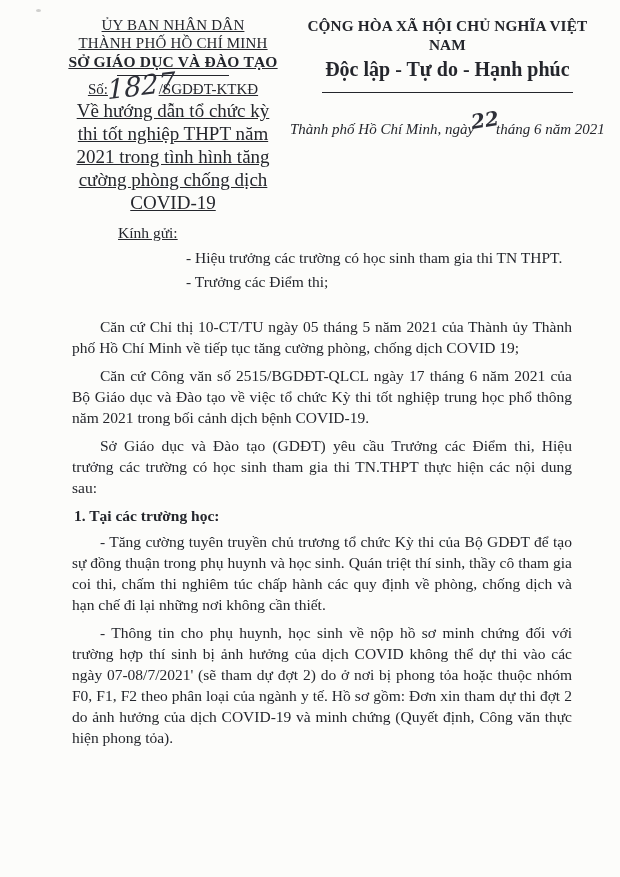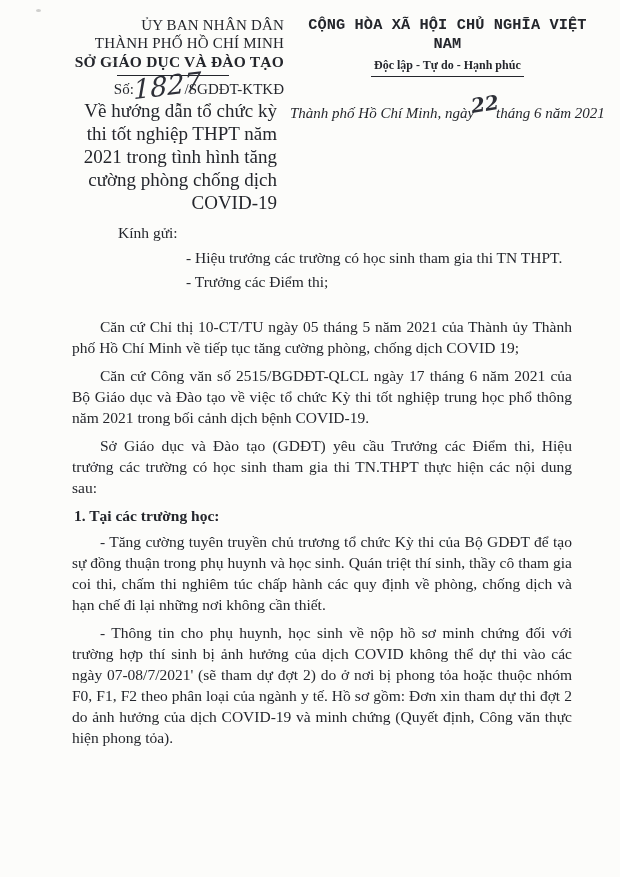--- a/index.html
+++ b/index.html
@@ -11,56 +11,56 @@
     width:620px;height:877px;position:relative;overflow:hidden;
     background:var(--paper);color:var(--ink);
     font-family:"Liberation Serif","DejaVu Serif",serif;
   }
   
   .speck{position:absolute;border-radius:50%;background:#9a9a96;opacity:.45;}
   .s1{left:36px;top:9px;width:5px;height:3px;}
   .s2{left:112px;top:60px;width:4px;height:3px;opacity:.3;}
 
   .header{display:flex;padding:16px 26px 0 62px;}
-  .col-left{width:222px;flex-shrink:0;text-align:right;}
+  .col-left{width:222px;flex-shrink:0;text-align:center;text-decoration:underline;}
   .col-right{flex:1;text-align:center;margin-left:6px;}
 
   .org1{font-size:15px;line-height:18px;letter-spacing:.2px;}
   .org2{font-size:15.5px;line-height:20px;font-weight:bold;letter-spacing:.2px;}
   .org-rule{width:112px;border-top:1.5px solid var(--ink);margin:3px auto 5px;}
 
   .doc-number{font-size:15px;white-space:nowrap;margin-top:2px;position:relative;}
   .hw{
     font-family:"DejaVu Serif",serif;font-style:italic;display:inline-block;
     color:#2e3038;
   }
   .hw-no{
     font-size:27px;line-height:20px;transform:rotate(-7deg) skewX(-6deg);
     margin:-10px -17px -4px -1px;position:relative;top:1px;z-index:1;
   }
   .subject{
     font-size:19px;line-height:23px;width:208px;margin:1px auto 0;
   }
 
-  .nat-title{font-size:15.3px;font-weight:bold;letter-spacing:.1px;line-height:19px;font-family:Liberation Mono, monospace;}
+  .nat-title{font-size:15.3px;font-weight:bold;letter-spacing:.1px;line-height:19px;}
   .motto{
-    display:inline-block;font-size:12px;font-weight:bold;
-    border-bottom:1.6px solid var(--ink);padding:2px 3px 3px;margin-top:2px;
+    display:inline-block;font-size:20px;font-weight:bold;
+    border-bottom:1.6px solid var(--ink);padding:2px 3px 11px;margin-top:2px;
   }
   .place-date{font-style:italic;font-size:15px;margin-top:22px;white-space:nowrap;}
   .hw-day{
     font-size:20px;font-weight:bold;transform:rotate(-9deg);
     position:relative;top:-7px;margin:0 -3px 0 -3px;
   }
 
   .body{
     padding:0 48px 0 72px;margin-top:8px;
     font-size:15.5px;line-height:21px;text-align:justify;
   }
-  .kinh-gui{margin:4px 0 3px 46px;text-align:left;}
+  .kinh-gui{margin:4px 0 3px 46px;text-align:left;text-decoration:underline;}
   .recipients{margin:0 0 22px 114px;line-height:24px;text-align:left;}
   .para{margin:0 0 7px;text-indent:28px;}
   .para.heading{font-weight:bold;text-indent:0;margin:2px 2px 5px;}
   .para.last{margin-bottom:0;}
 </style>
 </head>
 <body>
 
 <div class="page">
   <div class="speck s1"></div>

